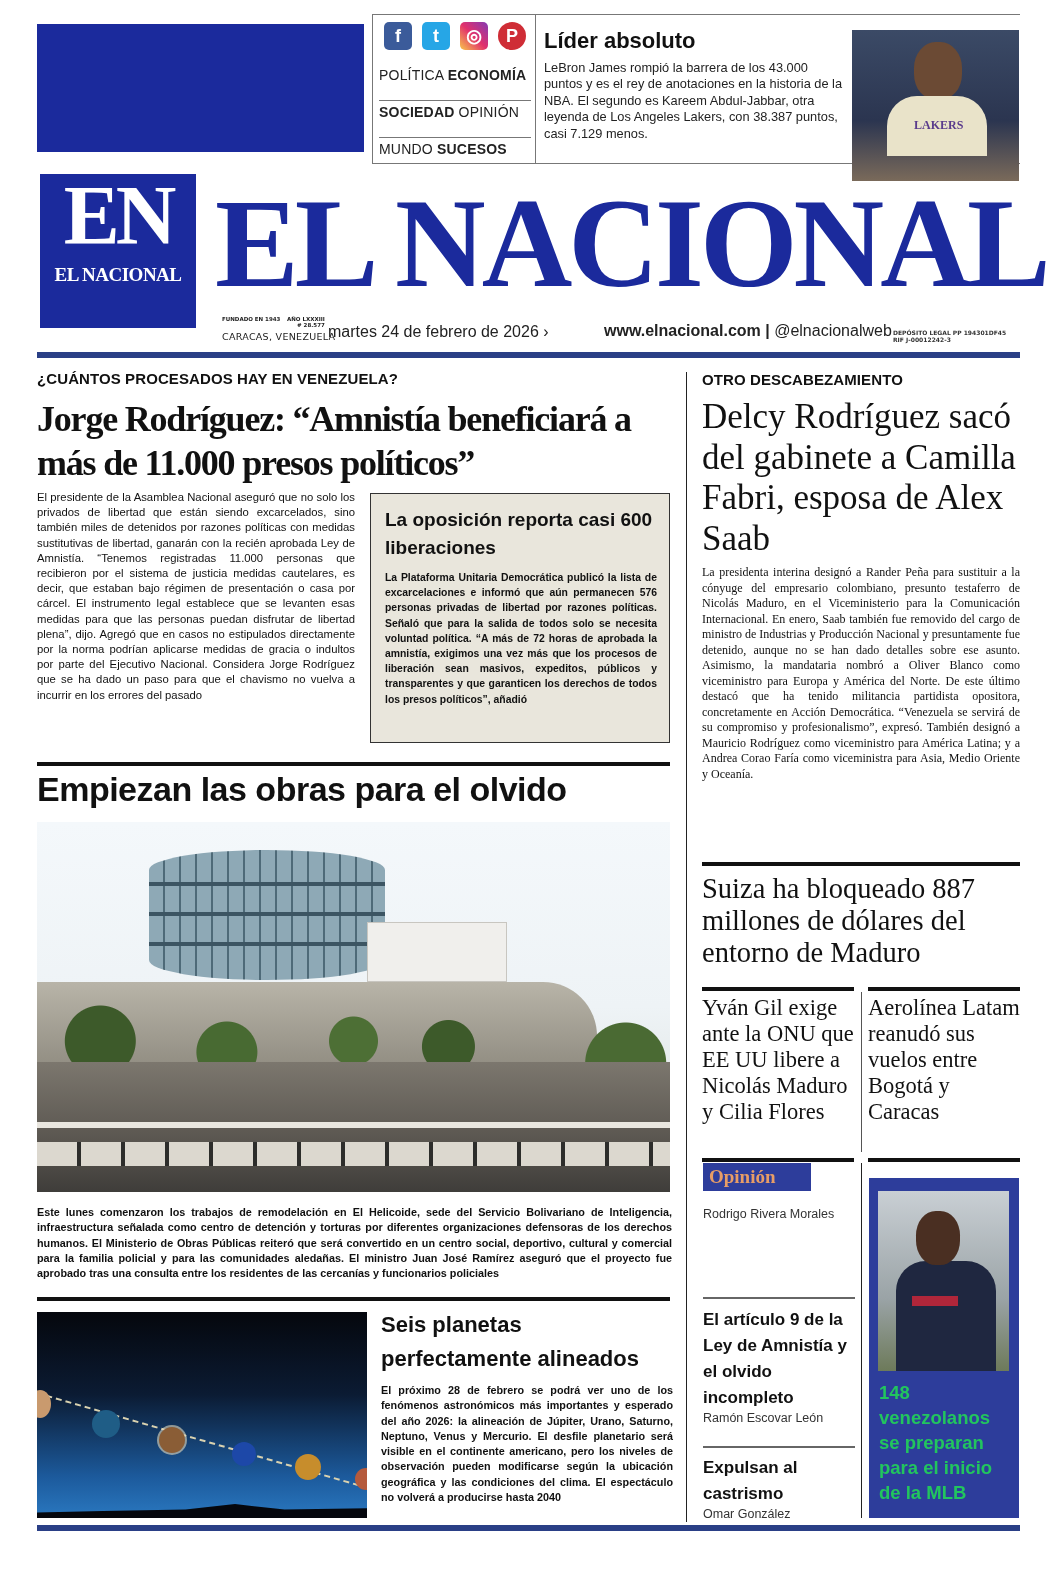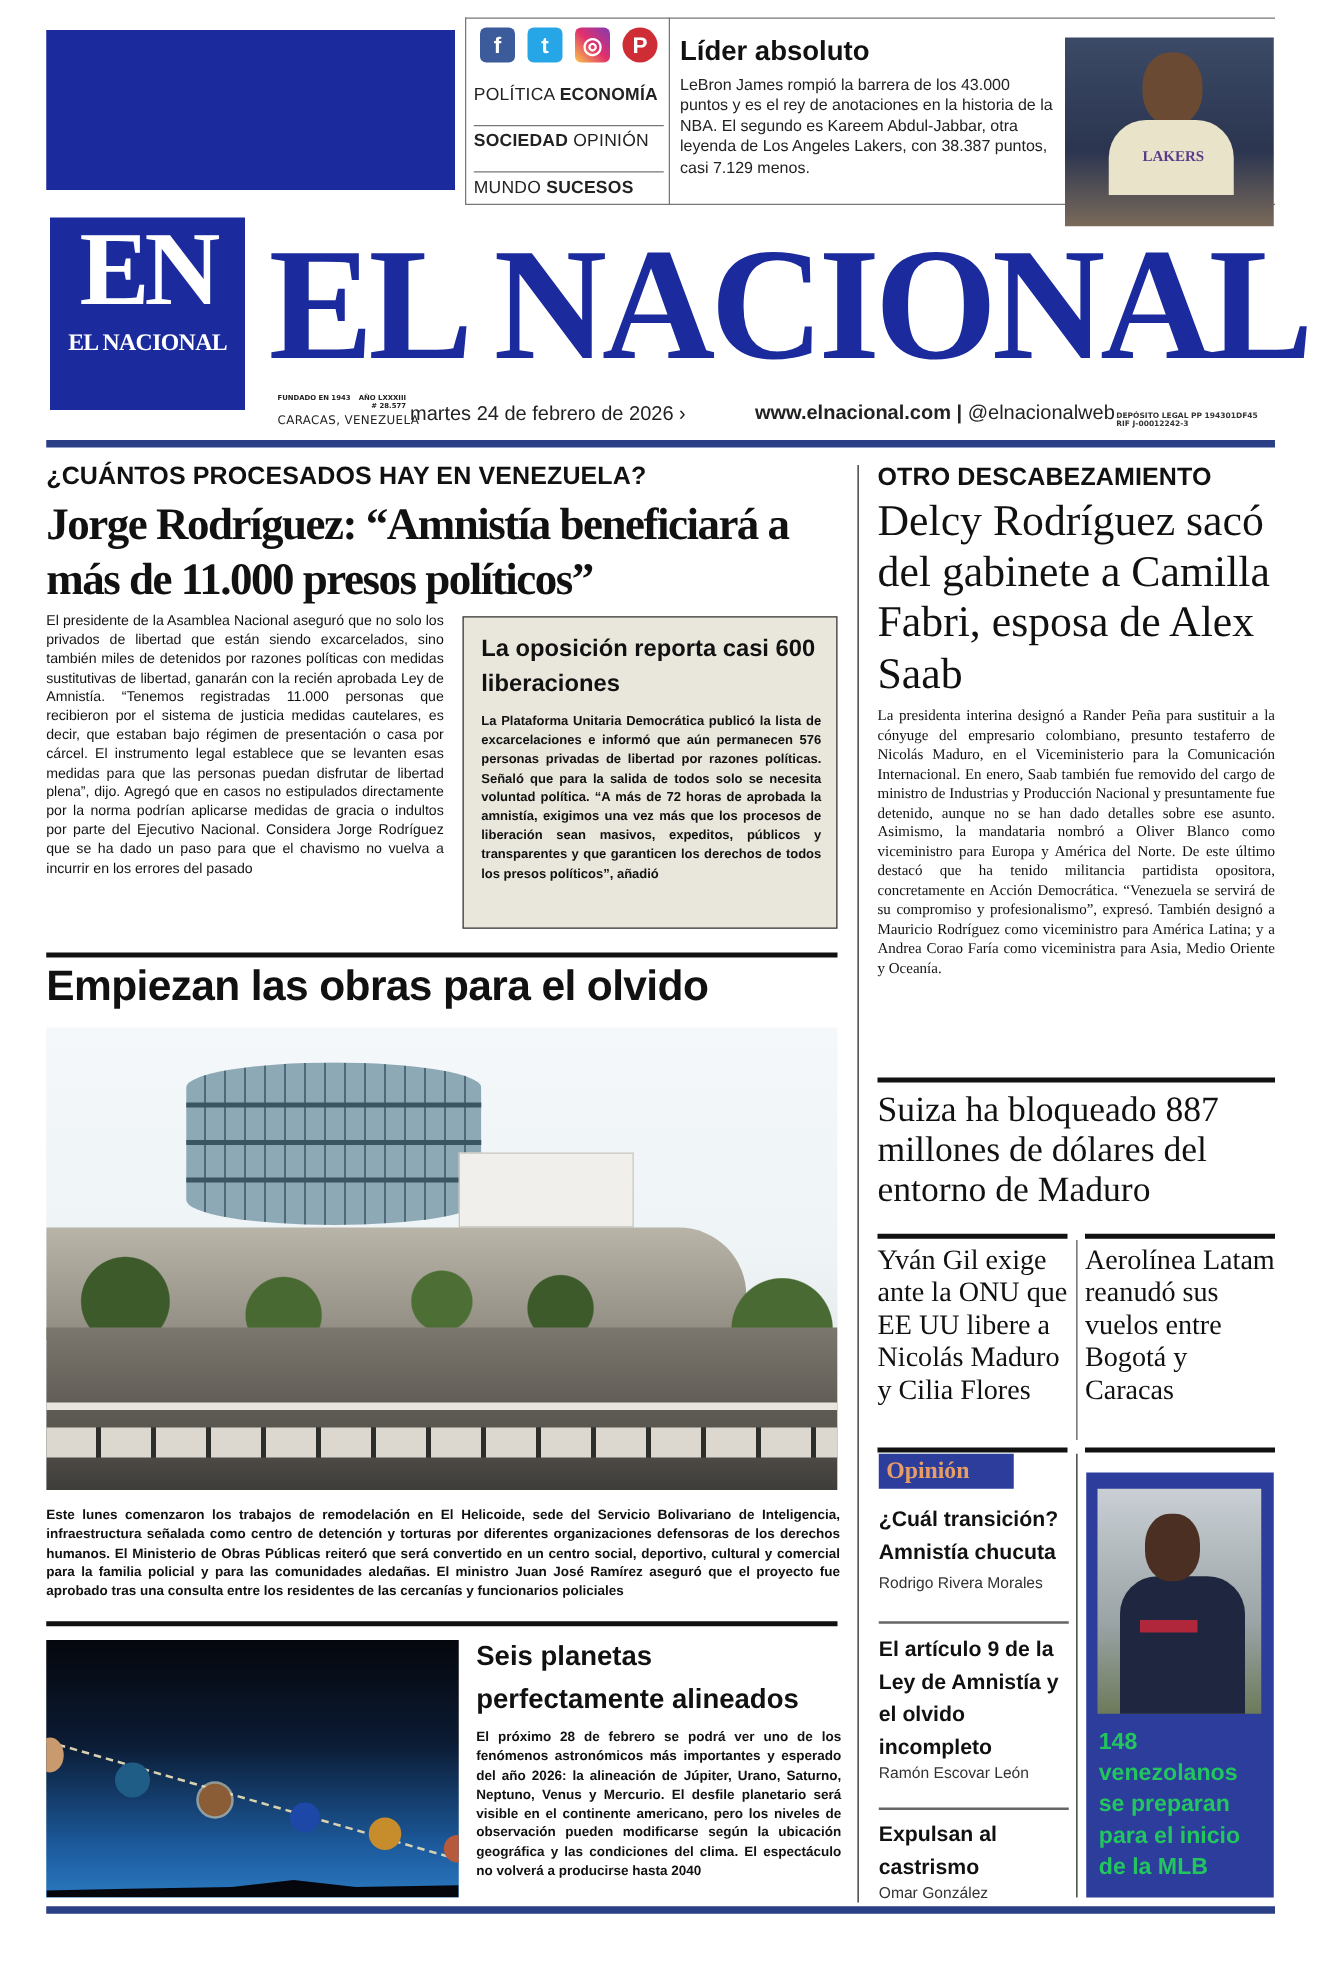--- a/index.html
+++ b/index.html
@@ -35,21 +35,21 @@
   #mast-title{left:215px;top:178px;font-family:"Liberation Serif",serif;font-weight:bold;font-size:128px;line-height:130px;color:#1b2a9c;letter-spacing:-4px;white-space:nowrap;transform:scaleX(.98);transform-origin:left}
   #fund{left:222px;top:316px;font-size:5.5px;font-weight:bold;color:#222}
   #ano{left:287px;top:316px;font-size:5.5px;font-weight:bold;color:#222;text-align:right;line-height:6px}
   #city{left:222px;top:331px;font-size:9.5px;color:#222;letter-spacing:.3px}
   #date{left:328px;top:323px;font-size:16px;color:#222;font-family:"Liberation Sans",sans-serif}
   #web{left:604px;top:322px;font-size:16px;color:#222;font-family:"Liberation Sans",sans-serif;white-space:nowrap}
   #web b{font-weight:bold}
   #legal{left:893px;top:329px;font-size:6px;font-weight:bold;color:#333;line-height:7px}
 
   
-  .kicker{font-weight:bold;font-size:20px;font-family:"Liberation Sans",sans-serif;letter-spacing:.1px}
+  .kicker{font-weight:bold;font-size:15px;font-family:"Liberation Sans",sans-serif;letter-spacing:.1px}
   #k1{left:37px;top:370px}
   #h1{left:37px;top:397px;width:640px;font-size:36px;line-height:44px;font-weight:bold;letter-spacing:-1.2px}
   #b1{left:37px;top:490px;width:318px;font-size:11.3px;line-height:15.2px;text-align:justify;font-family:"Liberation Sans",sans-serif}
   #box{left:370px;top:493px;width:300px;height:250px;background:#e9e6dc;border:1.5px solid #333;padding:12px 12px 0 14px}
   #box .bh{font-size:19px;line-height:28px;font-weight:bold;font-family:"Liberation Sans",sans-serif}
   #box .bt{margin-top:8px;font-size:10.4px;line-height:15.2px;font-weight:bold;font-family:"Liberation Sans",sans-serif;text-align:justify}
 
   
   #k2{left:702px;top:371px}
   #h2{left:702px;top:397px;width:330px;font-size:35px;line-height:40.5px}
@@ -201,21 +201,20 @@
   <div class="pl" style="left:195px;top:130px;width:24px;height:24px;background:#1d48a8"></div>
   <div class="pl" style="left:258px;top:142px;width:26px;height:26px;background:#c78d2c"></div>
   <div class="pl" style="left:318px;top:156px;width:22px;height:22px;background:#b55a3c"></div>
   <div class="mtn"></div>
 </div>
 <div id="h7" class="abs">Seis planetas perfectamente alineados</div>
 <div id="b7" class="abs">El próximo 28 de febrero se podrá ver uno de los fenómenos astronómicos más importantes y esperado del año 2026: la alineación de Júpiter, Urano, Saturno, Neptuno, Venus y Mercurio. El desfile planetario será visible en el continente americano, pero los niveles de observación pueden modificarse según la ubicación geográfica y las condiciones del clima. El espectáculo no volverá a producirse hasta 2040</div>
 
 <div id="op-badge" class="abs">Opinión</div>
 <div id="op1" class="abs">
-  <div class="op-h">¿Cuál transición? Amnistía chucuta</div>
   <div class="op-a" style="margin-top:4px">Rodrigo Rivera Morales</div>
 </div>
 <div class="hrule" style="left:703px;top:1297px;width:152px;height:2px;background:#666"></div>
 <div id="op2" class="abs">
   <div class="op-h">El artículo 9 de la Ley de Amnistía y el olvido incompleto</div>
   <div class="op-a">Ramón Escovar León</div>
 </div>
 <div class="hrule" style="left:703px;top:1446px;width:152px;height:2px;background:#666"></div>
 <div id="op3" class="abs">
   <div class="op-h">Expulsan al castrismo</div>

